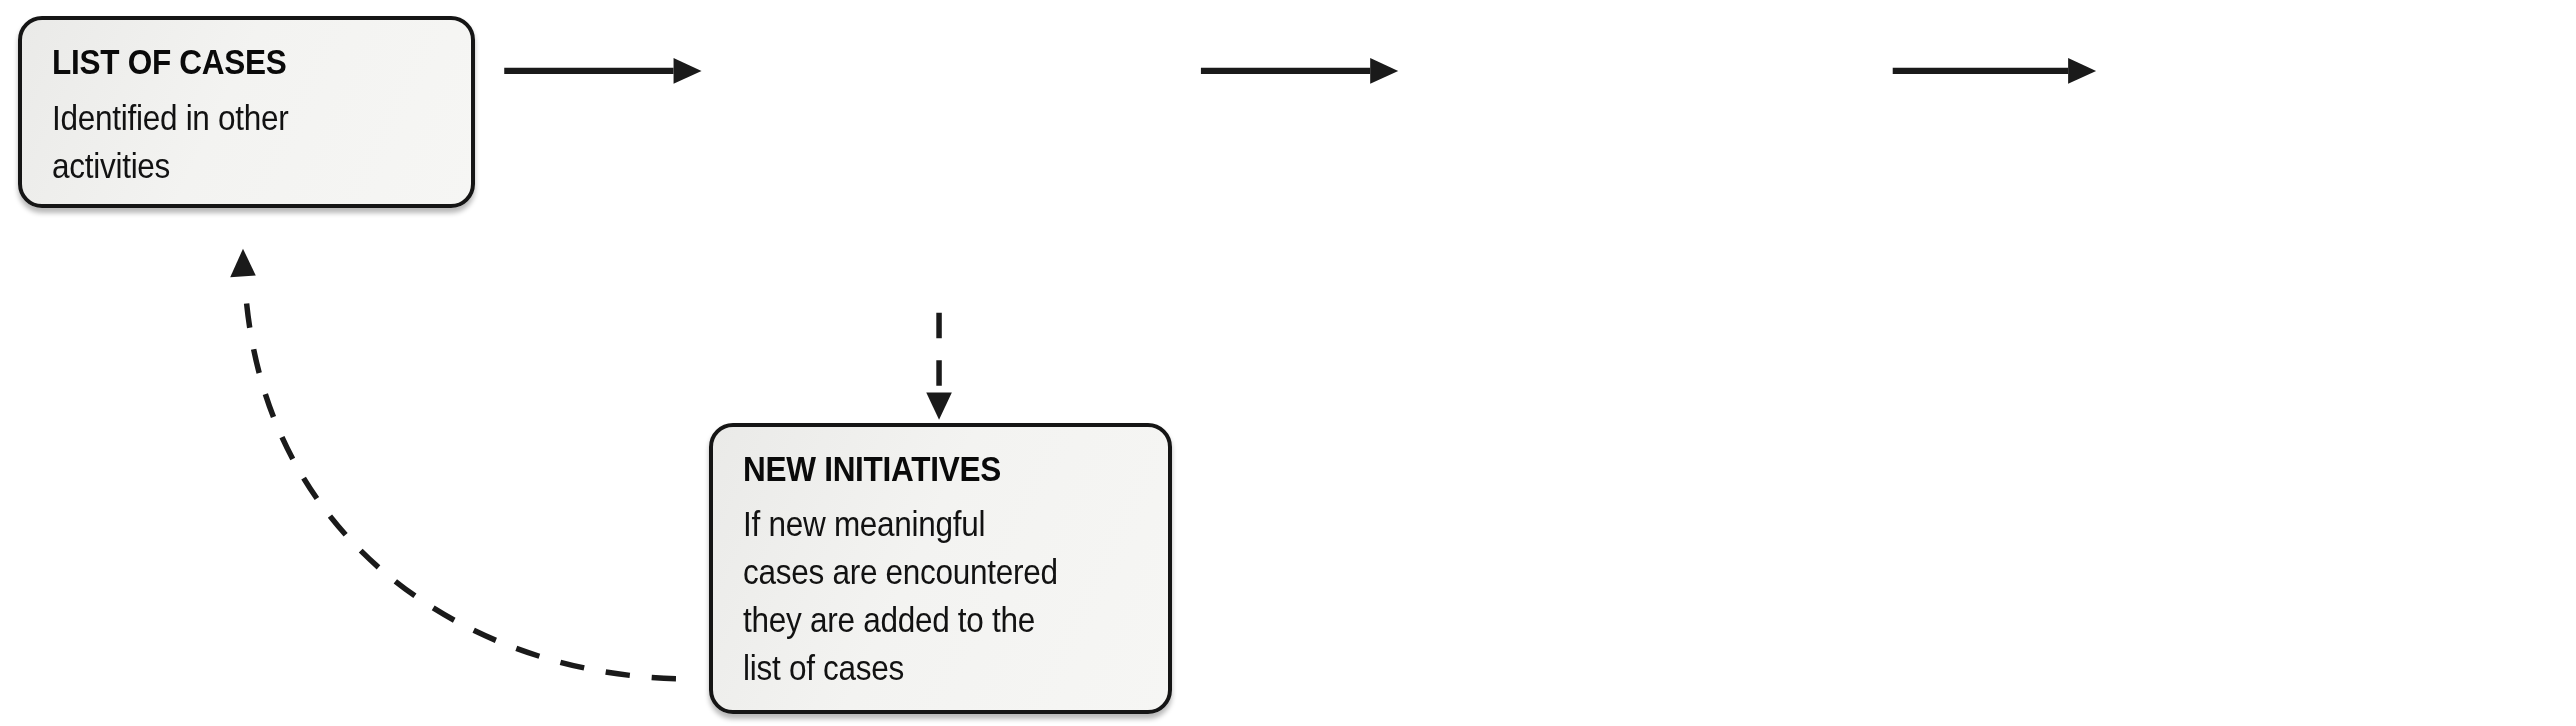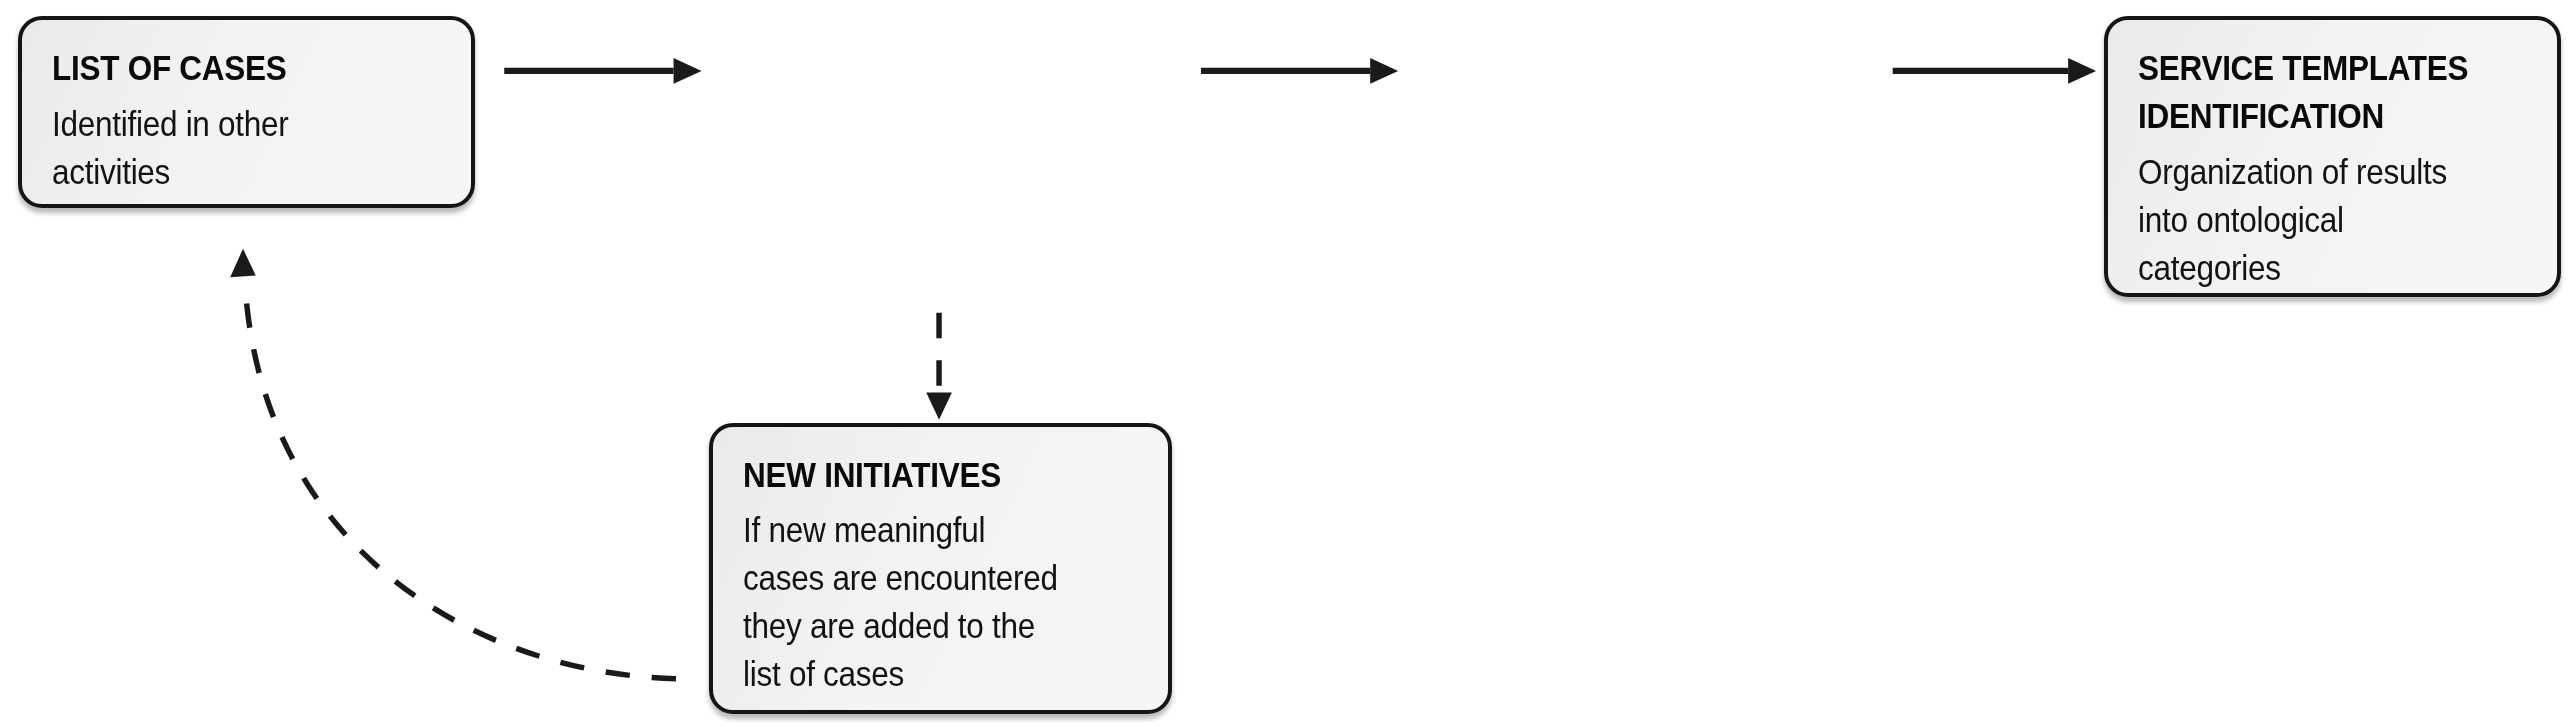--- a/index.html
+++ b/index.html
@@ -15,21 +15,21 @@
     font-family: "Liberation Sans", sans-serif;
     overflow: hidden;
   }
   .fbox {
     position: absolute;
     box-sizing: border-box;
     border: 4.9px solid #151515;
     border-radius: 24px;
     background: linear-gradient(115deg, #eaeae8 0%, #f3f3f1 45%, #f6f6f4 100%);
     box-shadow: 0 4.3px 5.5px rgba(0,0,0,0.28);
-    padding: 24px 30px;
+    padding: 18px 30px;
     color: #0d0d0d;
   }
   
   .scalewrap {
     transform: scaleX(0.9);
     transform-origin: 0 0;
     width: 111%;
   }
   .btitle {
     font-size: 35px;
@@ -92,29 +92,20 @@
   <div class="fbox" style="left:18px; top:16.4px; width:457px; height:192px;">
     <div class="scalewrap">
       <div class="btitle">LIST OF CASES</div>
       <div class="bbody">Identified in other
 activities</div>
     </div>
   </div>
 
 
 
-  <div class="fbox" style="left:2104px; top:16.4px; width:457px; height:281px;">
-    <div class="scalewrap">
-      <div class="btitle">SERVICE TEMPLATES
-IDENTIFICATION</div>
-      <div class="bbody">Organization of results
-into ontological
-categories</div>
-    </div>
-  </div>
 
   <div class="fbox" style="left:709px; top:423px; width:463px; height:291px;">
     <div class="scalewrap">
       <div class="btitle">NEW INITIATIVES</div>
       <div class="bbody">If new meaningful
 cases are encountered
 they are added to the
 list of cases</div>
     </div>
   </div>

